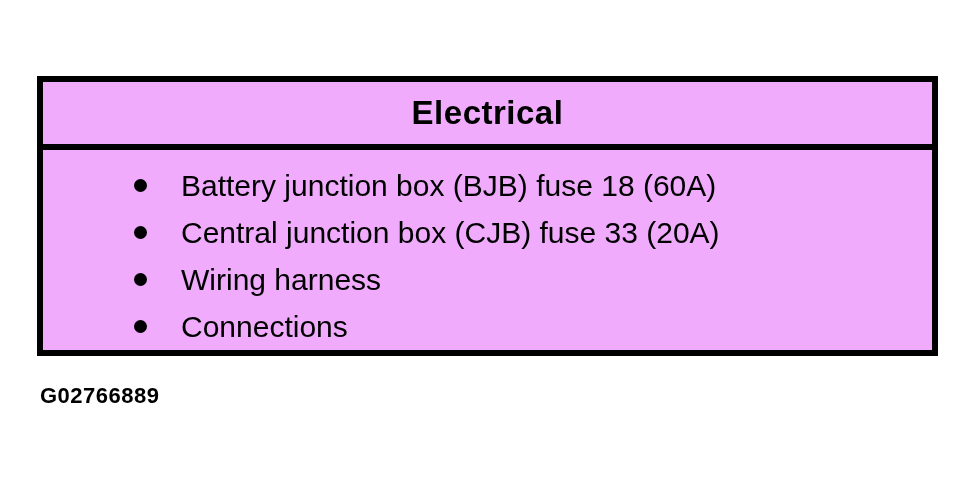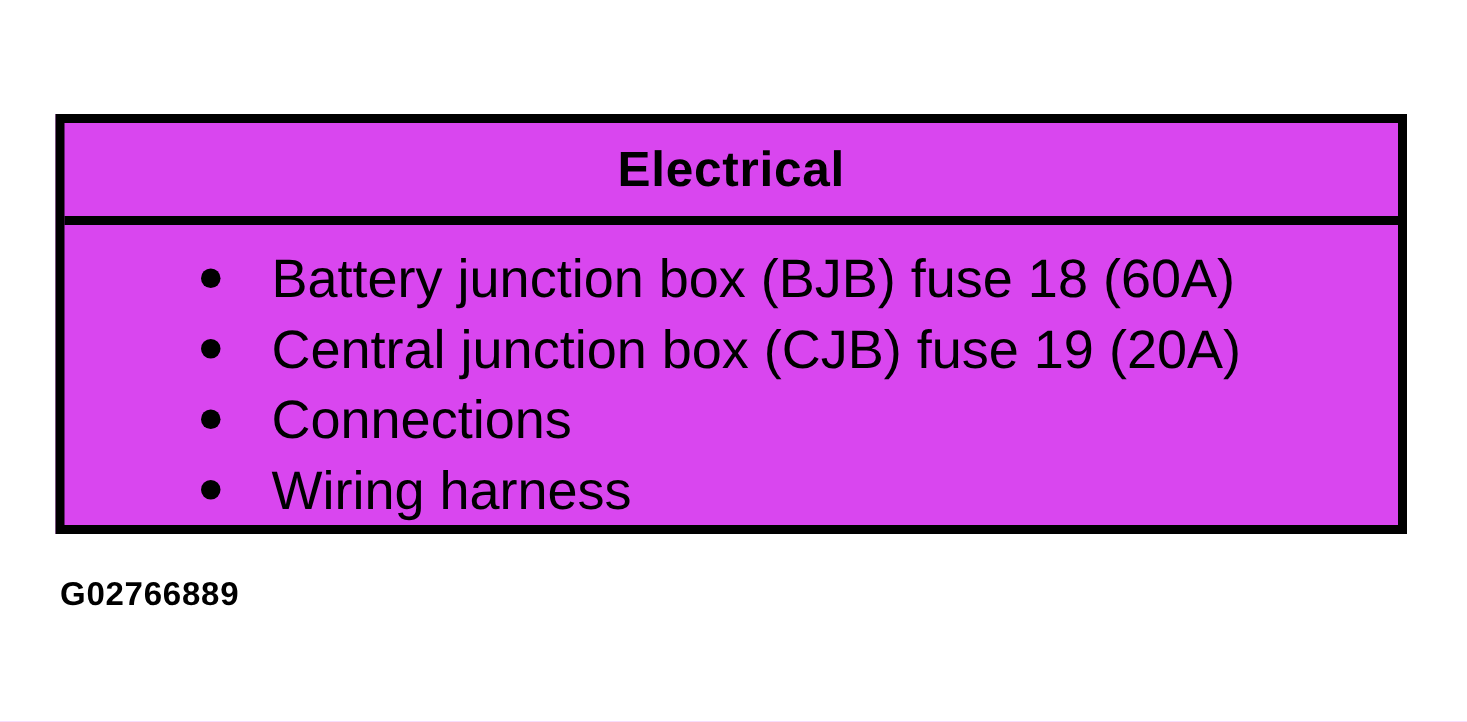--- a/index.html
+++ b/index.html
@@ -17,21 +17,21 @@
     height: 481px;
     background: #ffffff;
   }
   .info-table {
     position: absolute;
     left: 37px;
     top: 76px;
     width: 901px;
     height: 280px;
     border: 6px solid #000000;
-    background: #d946ef;
+    background: #f0abfc;
   }
   .table-header {
     height: 68px;
     border-bottom: 6px solid #000000;
     display: flex;
     align-items: center;
     justify-content: center;
     font-size: 33px;
     font-weight: bold;
     letter-spacing: 0.5px;
@@ -39,21 +39,21 @@
   .table-body {
     padding: 12px 0 0 0;
   }
   ul.item-list {
     list-style: none;
   }
   ul.item-list li {
     display: flex;
     align-items: center;
     height: 47px;
-    font-size: 36px;
+    font-size: 30px;
     white-space: nowrap;
   }
   .bullet {
     flex: 0 0 auto;
     width: 13px;
     height: 13px;
     border-radius: 50%;
     background: #000000;
     margin-left: 91px;
     margin-right: 34px;
@@ -80,29 +80,29 @@
     <div class="table-header">Electrical</div>
 
     <div class="table-body">
       <ul class="item-list">
         <li>
           <span class="bullet"></span>
           <span class="item-text">Battery junction box (BJB) fuse 18 (60A)</span>
         </li>
         <li>
           <span class="bullet"></span>
-          <span class="item-text">Central junction box (CJB) fuse 19 (20A)</span>
+          <span class="item-text">Central junction box (CJB) fuse 33 (20A)</span>
+        </li>
+        <li>
+          <span class="bullet"></span>
+          <span class="item-text">Wiring harness</span>
         </li>
         <li>
           <span class="bullet"></span>
           <span class="item-text">Connections</span>
-        </li>
-        <li>
-          <span class="bullet"></span>
-          <span class="item-text">Wiring harness</span>
         </li>
       </ul>
     </div>
 
   </div>
 
   <div class="figure-caption">G02766889</div>
 
 </div>
 

